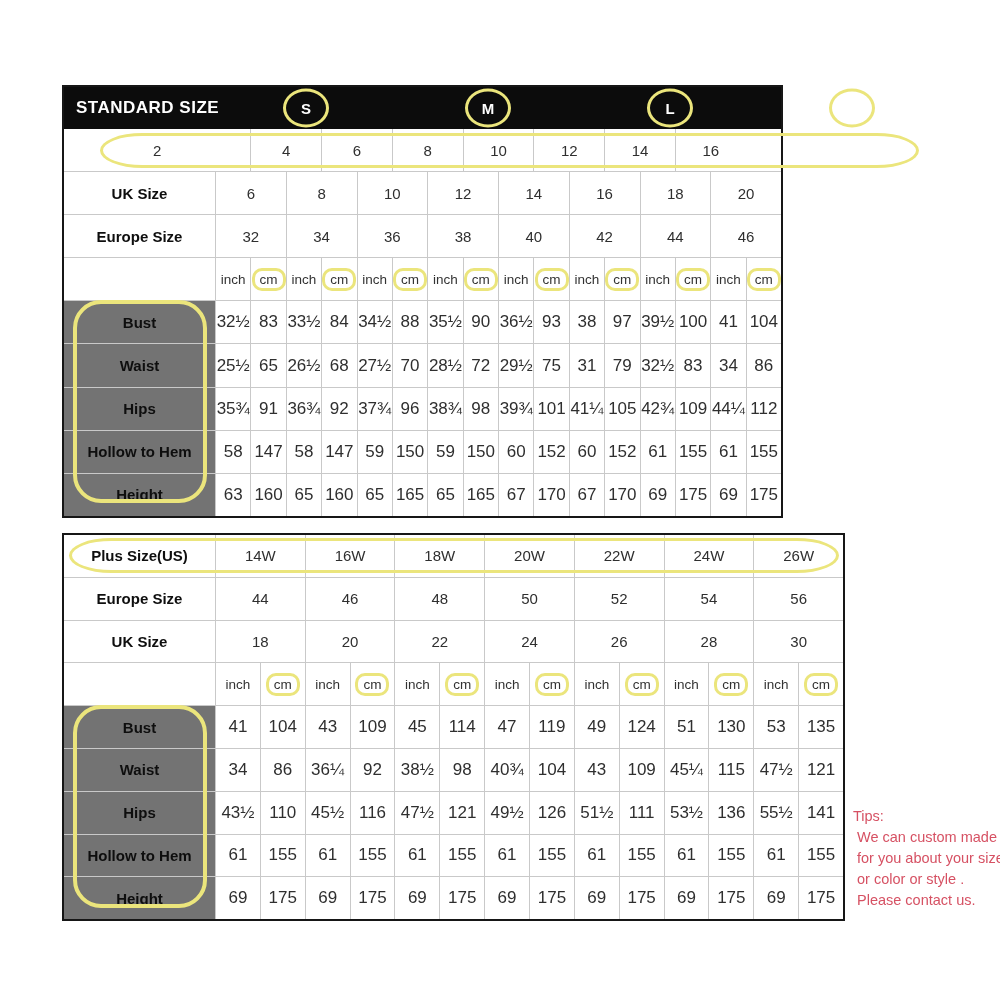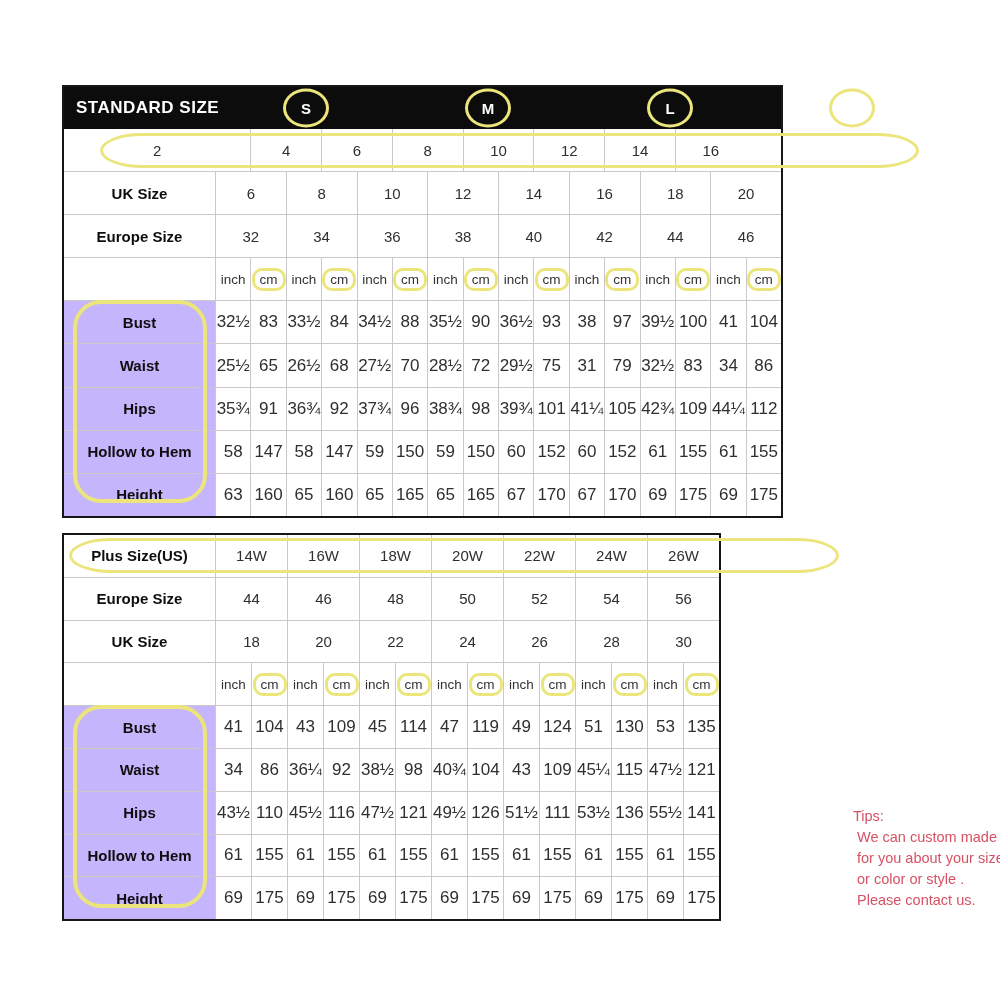--- a/index.html
+++ b/index.html
@@ -2,21 +2,21 @@
 <html><head>
 <meta charset="utf-8">
 <style>
   html,body{margin:0;padding:0;background:#ffffff;}
   .canvas{
     position:relative;width:1000px;height:1000px;background:#ffffff;
     font-family:"Liberation Sans","DejaVu Sans",sans-serif;overflow:hidden;
   }
   .table-wrap{position:absolute;background:#fff;border:2px solid #161616;box-sizing:border-box;}
   .standard{left:62px;top:85px;width:721px;--tpl:151px repeat(16,1fr);--rh:42.1px;}
-  .plus{left:62px;top:533px;width:659px;--tpl:151px repeat(14,1fr);--rh:41.8px;}
+  .plus{left:62px;top:533px;width:783px;--tpl:151px repeat(14,1fr);--rh:41.8px;}
 
   .black-bar{
     position:relative;height:42px;background:#0c0c0c;color:#fff;
     display:flex;align-items:center;
   }
   .bar-title{font-weight:bold;font-size:17px;letter-spacing:.5px;padding-left:12px;}
   .size-badge{
     position:absolute;top:50%;transform:translate(-50%,-50%);
     width:40px;height:33px;border:3px solid var(--yl);border-radius:50%;
     display:flex;align-items:center;justify-content:center;
@@ -25,21 +25,21 @@
 
   .trow{display:grid;grid-template-columns:var(--tpl);height:var(--rh);}
   .trow + .trow{border-top:1px solid #c9c9c9;}
   .cell{
     display:flex;align-items:center;justify-content:center;
     border-left:1px solid #c9c9c9;box-sizing:border-box;
     font-size:17px;color:#2f2f2f;overflow:hidden;white-space:nowrap;
   }
   .cell:first-child{border-left:none;}
   .lab{font-weight:bold;font-size:15px;color:#0e0e0e;}
-  .gray{background:#c4b5fd;}
+  .gray{background:#737373;}
   .sizeval{font-size:15px;}
   .span2{grid-column:span 2;}
   .unitcell{font-size:13.5px;color:#333;}
   .cm-box{
     border:3px solid var(--yl);border-radius:10px;padding:2px 5px;line-height:1;
   }
 
   .overlay{position:absolute;pointer-events:none;box-sizing:border-box;}
   .oval-row{border:3px solid var(--yl);border-radius:46px/19px;}
   .label-outline{border:4px solid var(--yl);border-radius:28px;}

